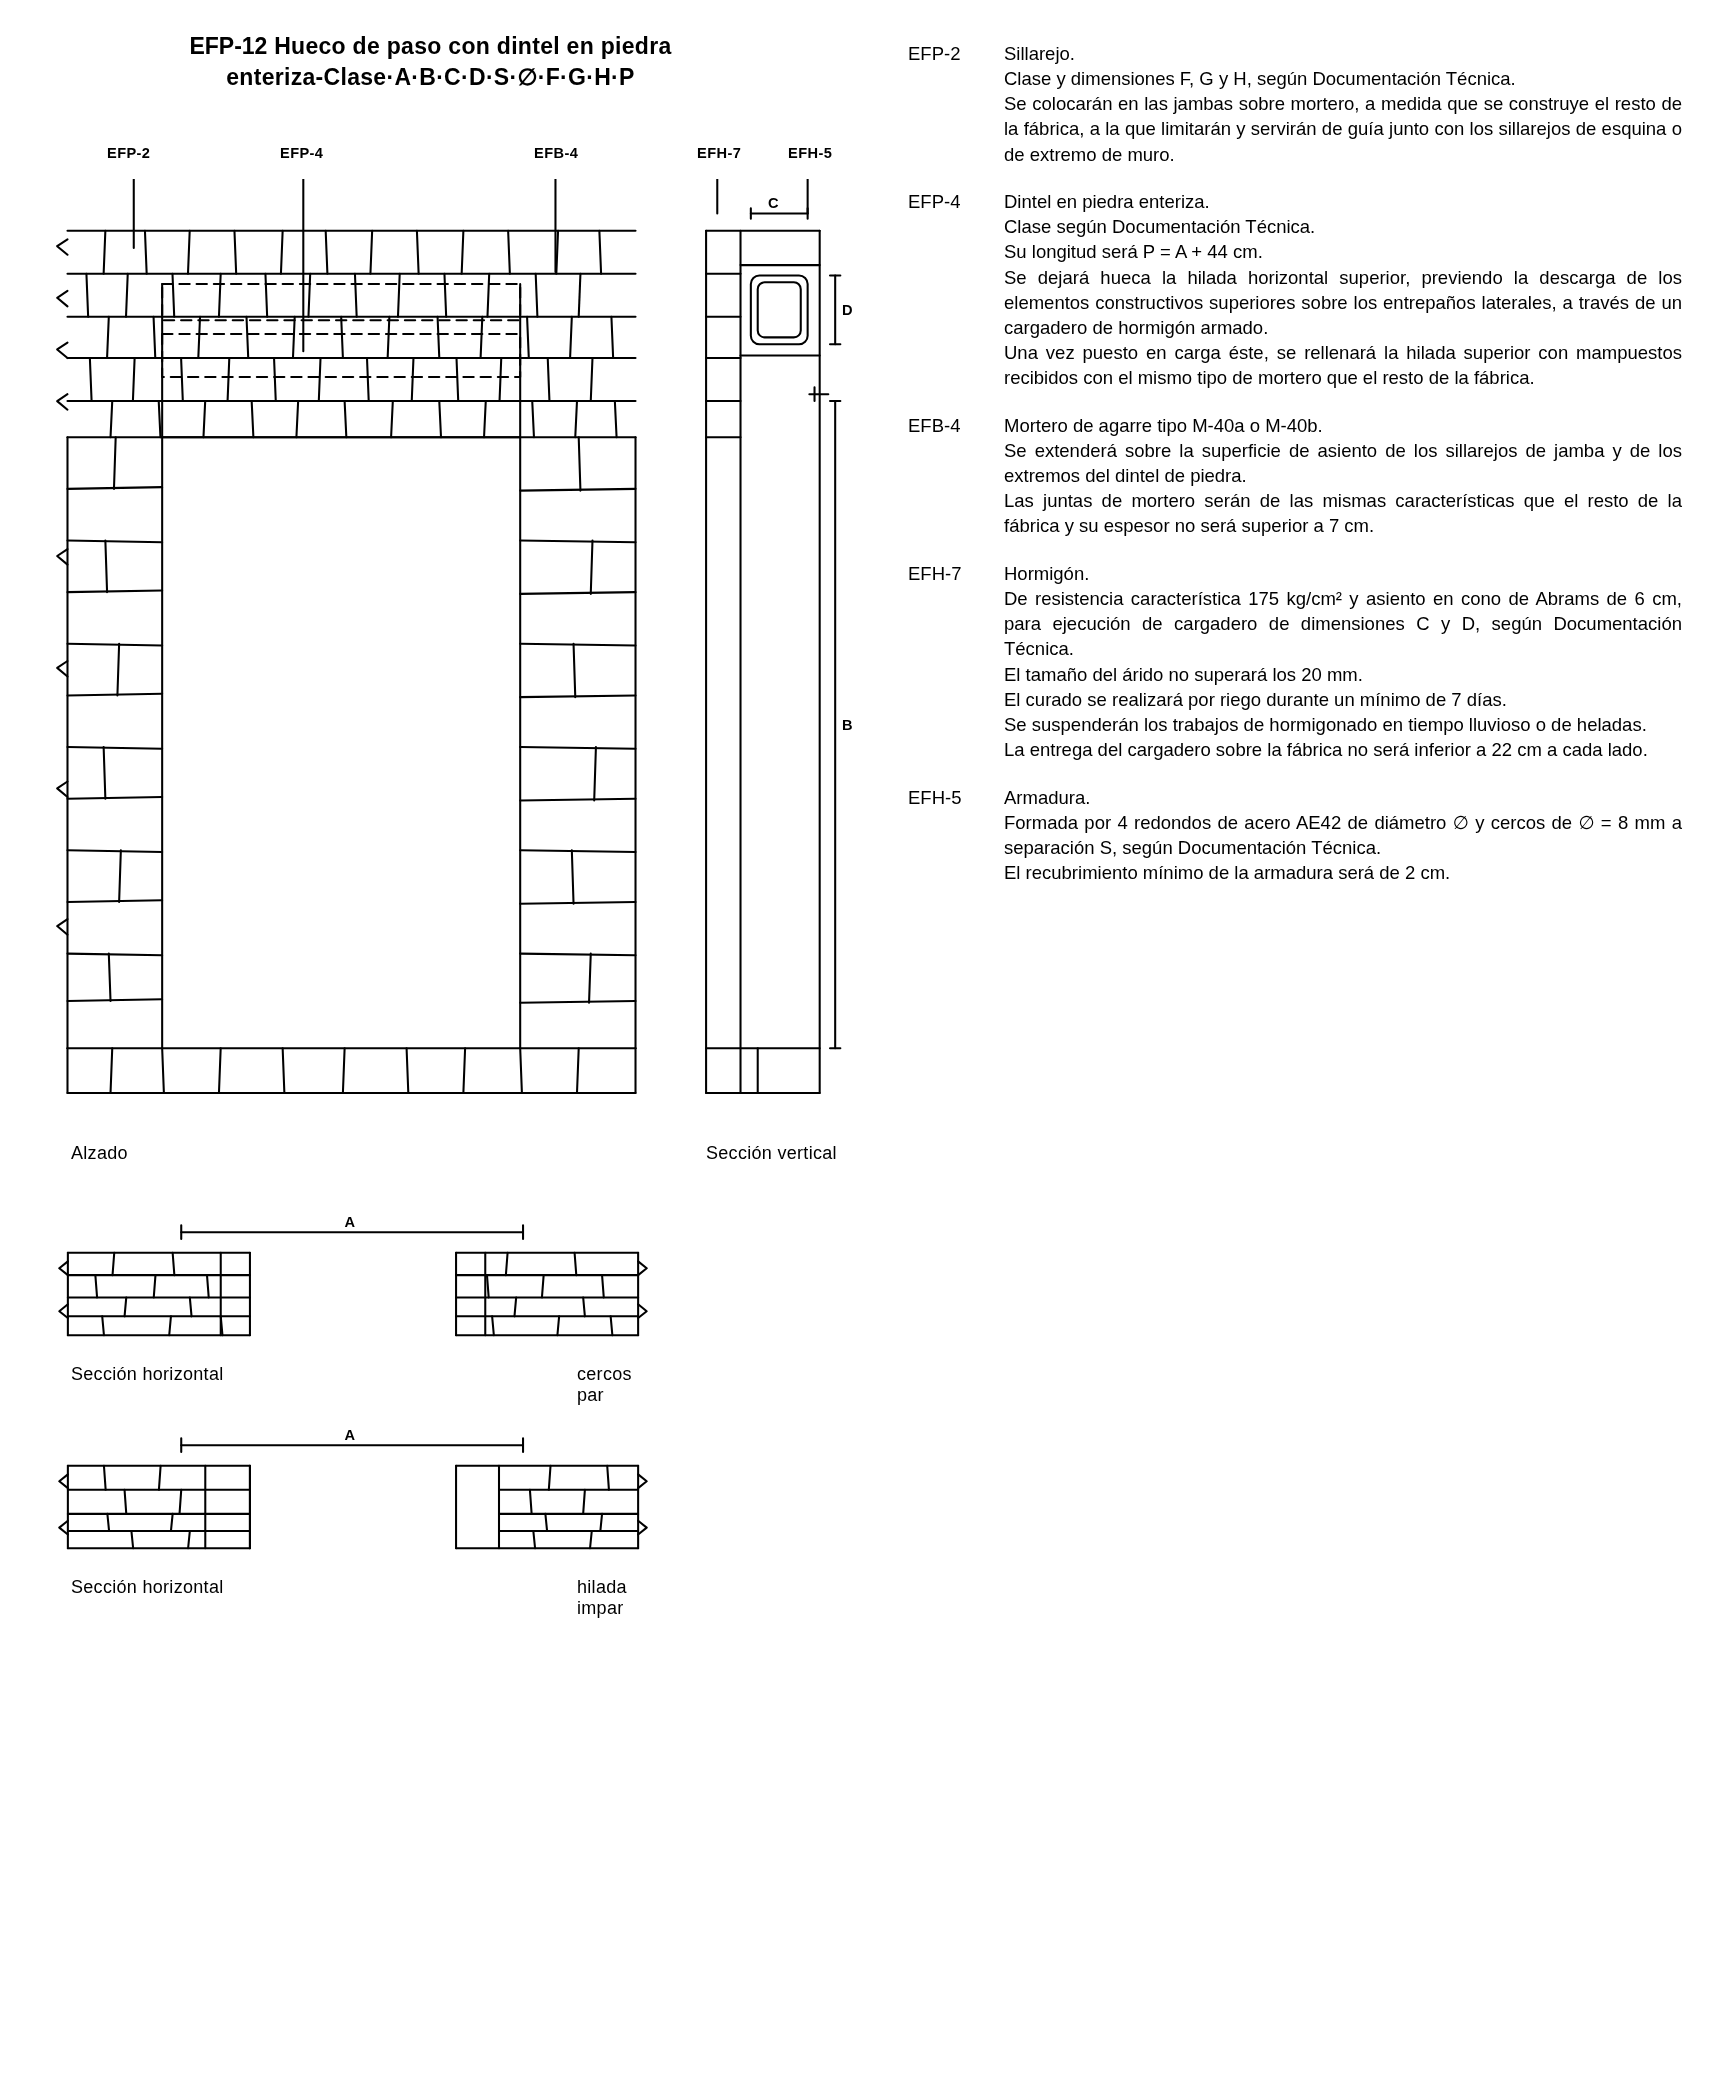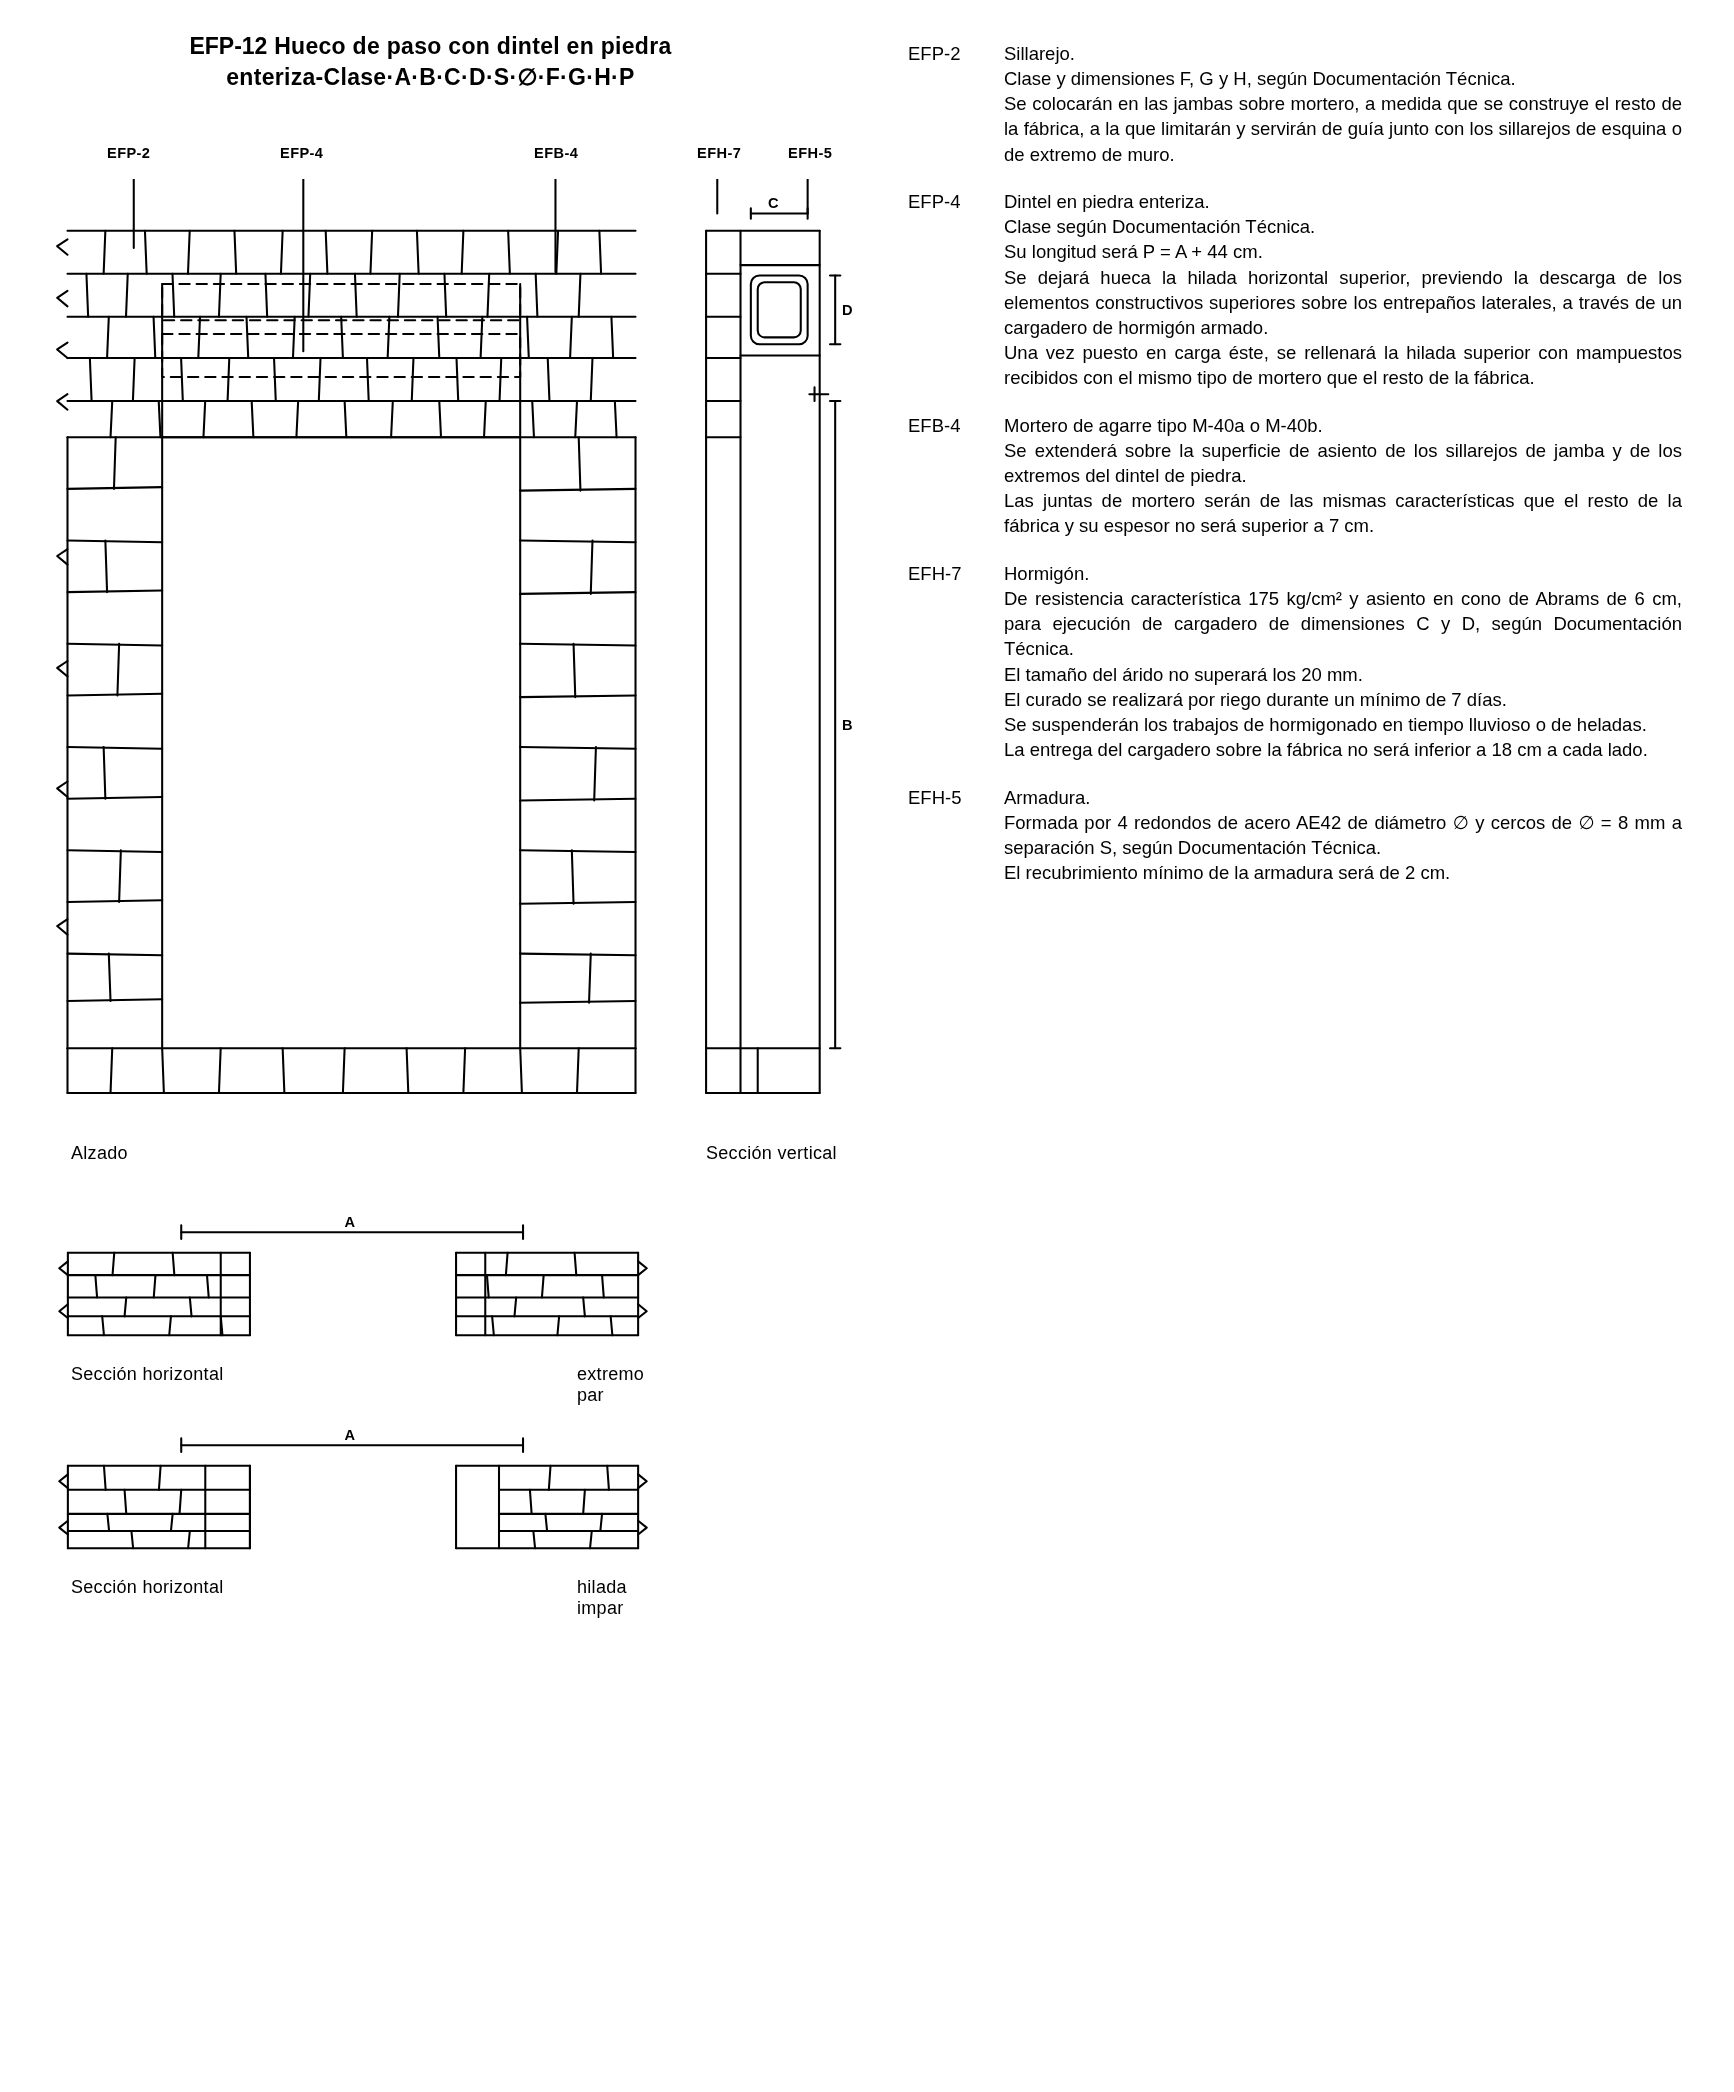--- a/index.html
+++ b/index.html
@@ -370,21 +370,21 @@
 
           <path d="M18 54 l-10 8 l10 8"></path>
           <path d="M18 104 l-10 8 l10 8"></path>
           <path d="M682 54 l10 8 l-10 8"></path>
           <path d="M682 104 l10 8 l-10 8"></path>
         </g>
         <text x="340" y="14" font-family="Liberation Sans, sans-serif" font-size="17" font-weight="bold">A</text>
       </svg>
       <div class="sec-caps">
         <span class="cap l">Sección horizontal</span>
-        <span class="cap r">extremo par</span>
+        <span class="cap r">cercos par</span>
       </div>
     </div>
 
     <div class="sec-block" style="margin-top:41px;">
       <svg width="602" height="146" viewBox="0 0 700 170">
         <g fill="none" stroke="#000" stroke-width="2.4" stroke-linejoin="round" stroke-linecap="round">
           <line x1="150" y1="20" x2="548" y2="20"></line>
           <path d="M150 12 l0 16 M548 12 l0 16"></path>
 
           <line x1="18" y1="44" x2="230" y2="44"></line>
@@ -469,21 +469,21 @@
     </div>
 
     <div class="spec">
       <div class="spec-code">EFH-7</div>
       <div class="spec-body">
         <p class="spec-head">Hormigón.</p>
         <p class="spec-line">De resistencia característica 175 kg/cm² y asiento en cono de Abrams de 6 cm, para ejecución de cargadero de dimensiones C y D, según Documentación Técnica.</p>
         <p class="spec-line">El tamaño del árido no superará los 20 mm.</p>
         <p class="spec-line">El curado se realizará por riego durante un mínimo de 7 días.</p>
         <p class="spec-line">Se suspenderán los trabajos de hormigonado en tiempo lluvioso o de heladas.</p>
-        <p class="spec-line">La entrega del cargadero sobre la fábrica no será inferior a 18 cm a cada lado.</p>
+        <p class="spec-line">La entrega del cargadero sobre la fábrica no será inferior a 22 cm a cada lado.</p>
       </div>
     </div>
 
     <div class="spec">
       <div class="spec-code">EFH-5</div>
       <div class="spec-body">
         <p class="spec-head">Armadura.</p>
         <p class="spec-line">Formada por 4 redondos de acero AE42 de diámetro ∅ y cercos de ∅ = 8 mm a separación S, según Documentación Técnica.</p>
         <p class="spec-line">El recubrimiento mínimo de la armadura será de 2 cm.</p>
       </div>

